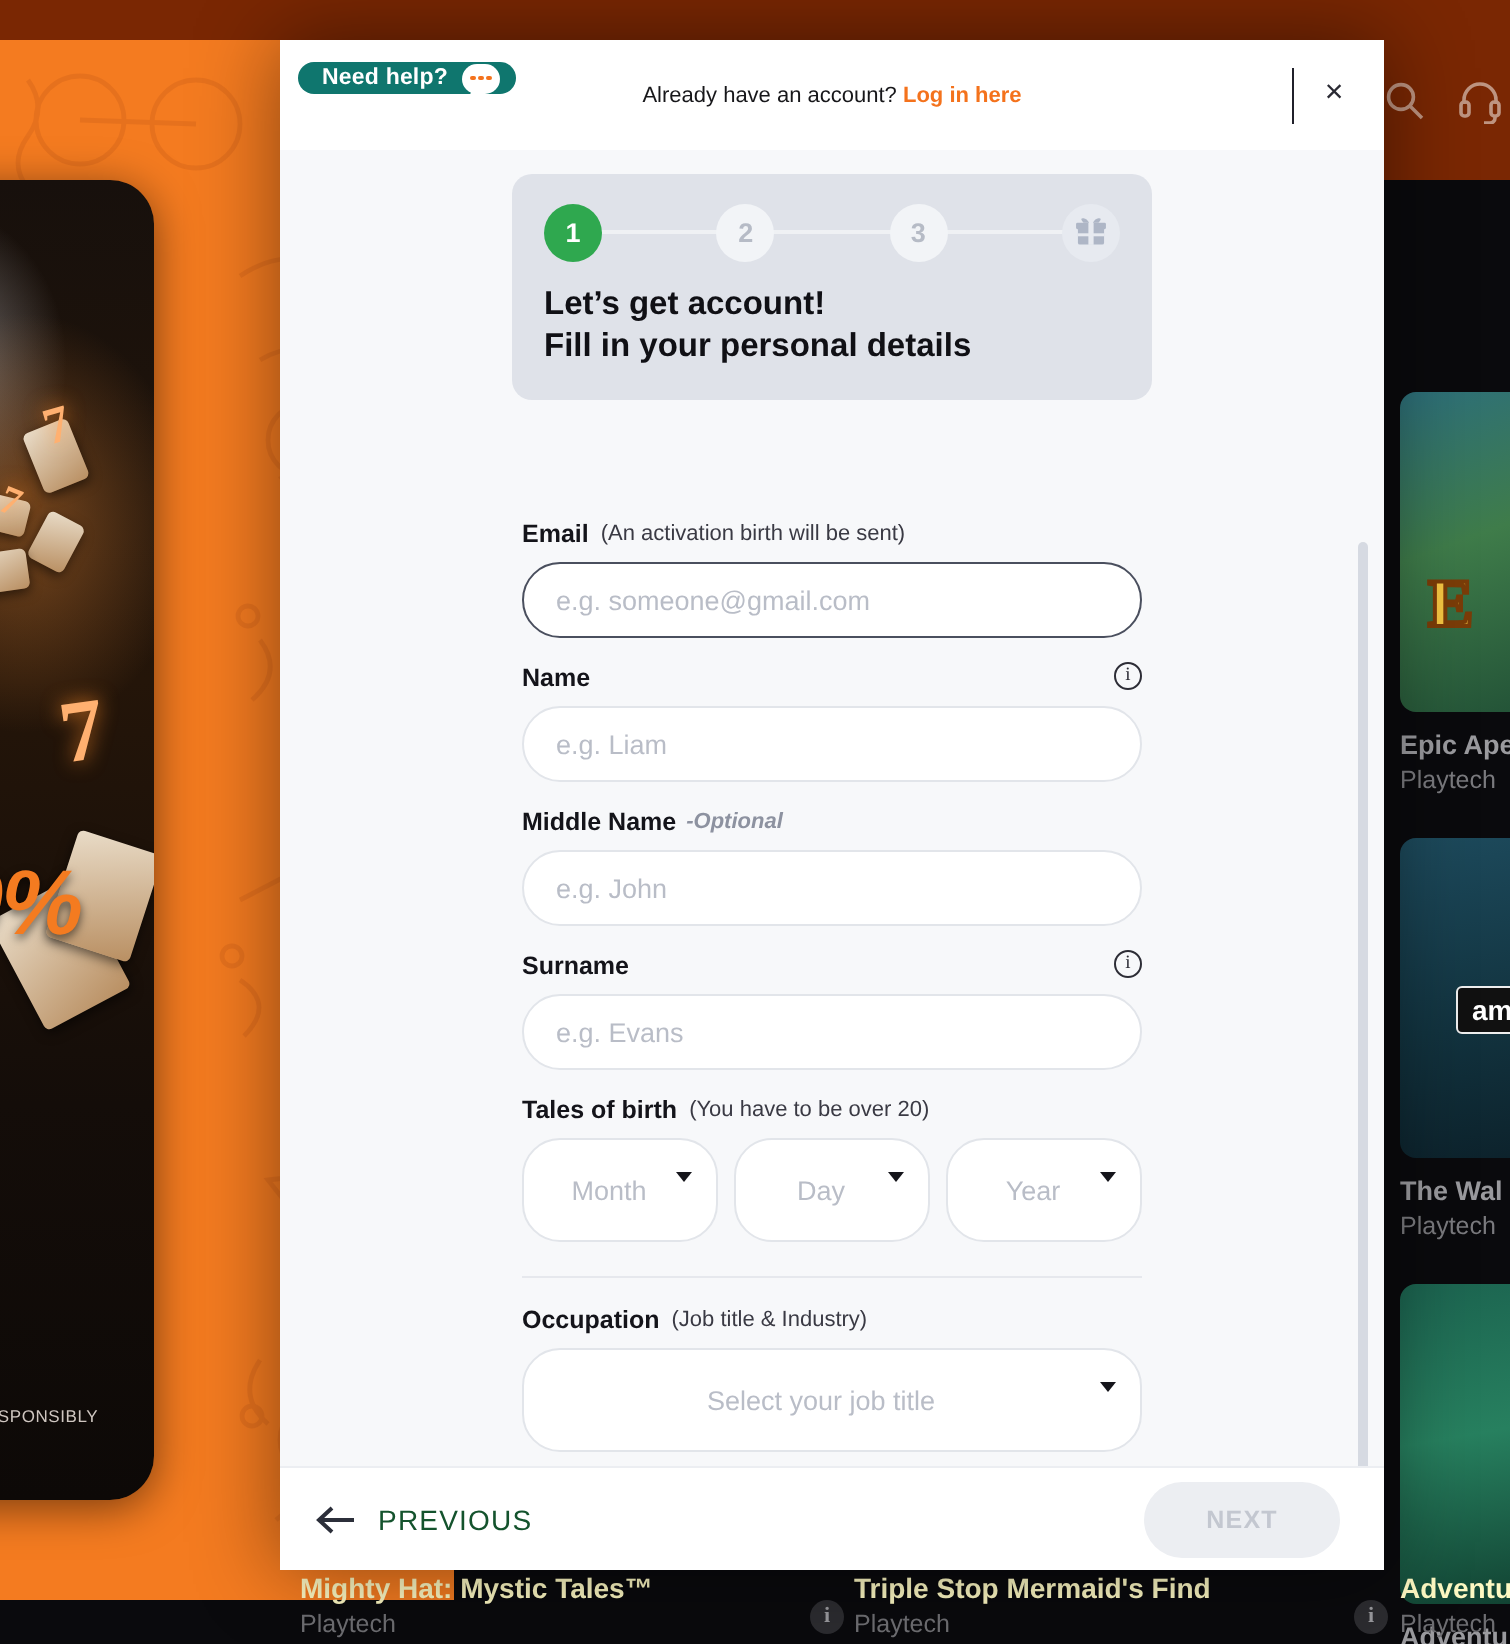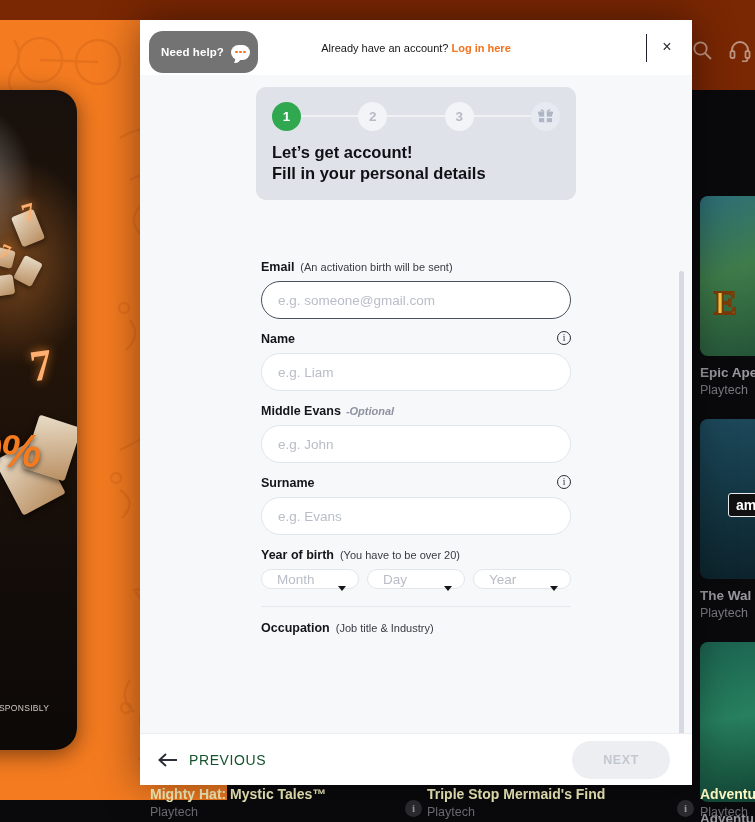--- a/index.html
+++ b/index.html
@@ -131,22 +131,22 @@
     overflow: hidden;
   }
 
   .modal-top {
     position: relative; height: 55px; flex: 0 0 55px;
     background: #fff;
     display: flex; align-items: center;
   }
   .need-help {
     position: absolute; left: 9px; top: 11px;
-    height: 42px; padding: 0 8px 0 12px;
-    background: #737373; border-radius: 14px;
+    height: 16px; padding: 0 8px 0 12px;
+    background: #0f766e; border-radius: 14px;
     display: flex; align-items: center; gap: 7px;
     cursor: pointer;
   }
   .need-help-label {
     color: #fff; font-size: 11.5px; font-weight: bold; letter-spacing: .1px;
   }
   .chat-bubble {
     width: 19px; height: 15px; background: #fff; border-radius: 9px;
     position: relative;
     display: flex; align-items: center; justify-content: center; gap: 1.5px;
@@ -239,27 +239,27 @@
     font-family: "Liberation Sans", sans-serif;
     font-size: 13.5px; color: #14141a;
     outline: none;
   }
   .txt-input::placeholder { color: #b9bdc7; }
   .txt-input.focused { border: 1.6px solid #4a4f5e; }
 
   .dob-row { display: flex; gap: 8px; }
   .sel-wrap { position: relative; flex: 1 1 0; }
   .sel {
-    width: 100%; height: 20px;
+    width: 100%; height: 52px;
     border: 1px solid #e2e5ea; border-radius: 19px;
     background: #fff; padding: 0 26px 0 15px;
     font-family: "Liberation Sans", sans-serif;
     font-size: 13.5px; color: #b9bdc7;
     appearance: none; -webkit-appearance: none;
-    outline: none; cursor: pointer;
+    outline: none; cursor: pointer; text-align: center;
   }
   .caret {
     position: absolute; right: 13px; top: 17px;
     width: 0; height: 0;
     border-left: 4.5px solid transparent;
     border-right: 4.5px solid transparent;
     border-top: 5.5px solid #15151b;
     pointer-events: none;
   }
 
@@ -479,37 +479,37 @@
           <div class="field">
             <div class="field-label-row">
               <span class="field-label">Name</span>
               <span class="info-ico">i</span>
             </div>
             <input class="txt-input" type="text" placeholder="e.g. Liam" style="">
           </div>
 
           <div class="field">
             <div class="field-label-row">
-              <span class="field-label">Middle Evans</span>
+              <span class="field-label">Middle Name</span>
               <span class="field-optional">-Optional</span>
             </div>
             <input class="txt-input" type="text" placeholder="e.g. John" style="">
           </div>
 
           <div class="field">
             <div class="field-label-row">
               <span class="field-label">Surname</span>
               <span class="info-ico">i</span>
             </div>
             <input class="txt-input" type="text" placeholder="e.g. Evans" style="">
           </div>
 
           <div class="field">
             <div class="field-label-row">
-              <span class="field-label">Year of birth</span>
+              <span class="field-label">Tales of birth</span>
               <span class="field-hint">(You have to be over 20)</span>
             </div>
             <div class="dob-row">
               <div class="sel-wrap">
                 <select class="sel">
                   <option>Month</option>
                 </select>
                 <span class="caret"></span>
               </div>
               <div class="sel-wrap">
@@ -527,20 +527,26 @@
             </div>
           </div>
 
           <div class="hr-sep"></div>
 
           <div class="field occ-field">
             <div class="field-label-row">
               <span class="field-label">Occupation</span>
               <span class="field-hint">(Job title &amp; Industry)</span>
             </div>
+            <div class="sel-wrap">
+              <select class="sel">
+                <option>Select your job title</option>
+              </select>
+              <span class="caret"></span>
+            </div>
           </div>
 
         </div>
       </div>
 
       <div class="scroll-track"></div>
     </div>
 
     <div class="modal-footer">
       <div class="prev-btn">

